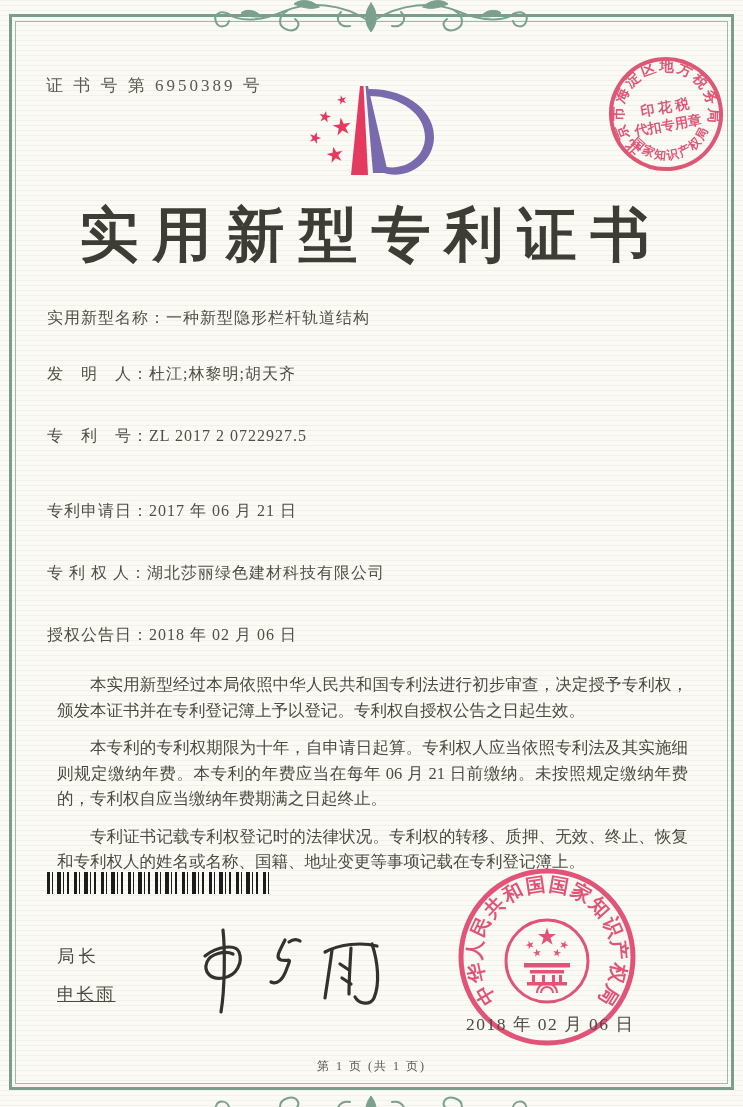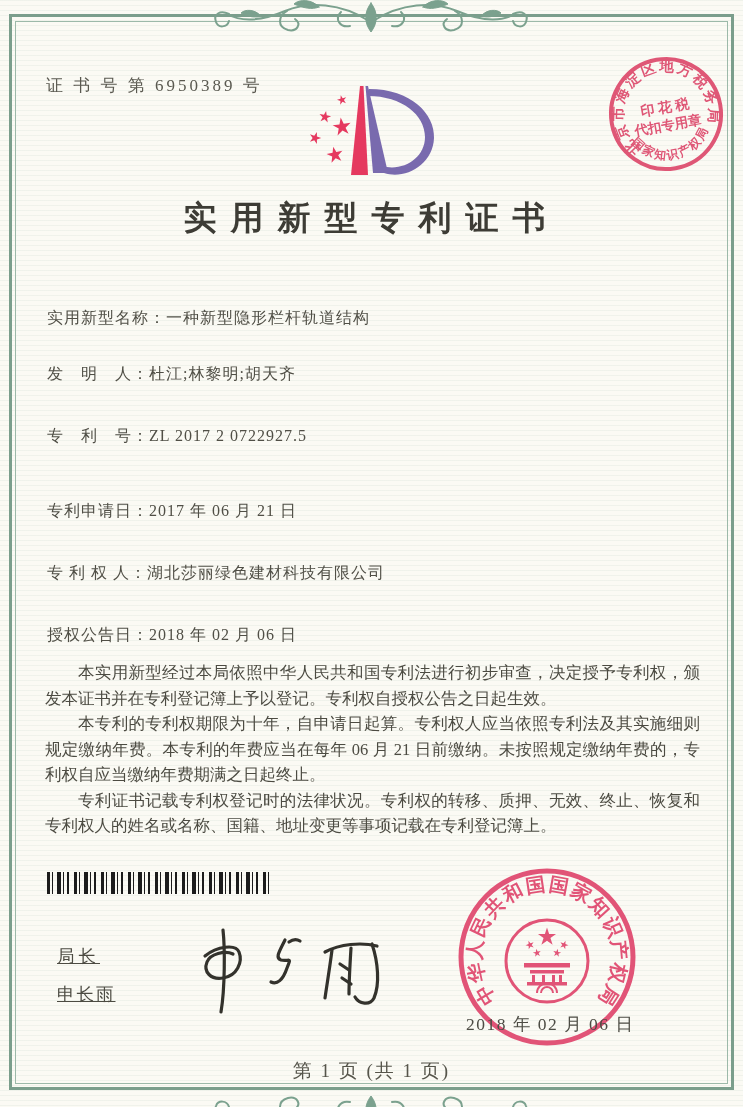--- a/index.html
+++ b/index.html
@@ -13,41 +13,41 @@
   }
   .frame-outer{position:absolute;top:14px;left:9px;right:9px;bottom:17px;border:3px solid #7b9e8c;}
   .frame-inner{position:absolute;top:21px;left:15px;right:15px;bottom:23px;border:1px solid #9cb9a9;}
   .ornament{position:absolute;left:191px;width:360px;height:46px;}
   .ornament.top{top:-3px;}
   .ornament.bottom{top:1085px;transform:rotate(180deg);}
   .cert-number{position:absolute;left:46px;top:74px;font-size:17px;letter-spacing:3px;color:#5a5950;text-align:center;}
   .tax-stamp{position:absolute;left:590px;top:38px;width:152px;height:152px;transform:rotate(-10deg);opacity:.92;}
   .logo{position:absolute;left:285px;top:86px;width:175px;height:105px;}
   .title{position:absolute;left:0;top:196px;width:100%;text-align:center;
-         font-size:33px;letter-spacing:14px;color:#3d3c35;font-weight:600;}
+         font-size:59px;letter-spacing:14px;color:#3d3c35;font-weight:600;}
   .field{position:absolute;left:47px;font-size:16px;color:#504f46;letter-spacing:1px;white-space:nowrap;}
   .f0{top:308px;} .f1{top:364px;} .f2{top:420px;margin-top:6px;} .f3{top:501px;} .f4{top:563px;} .f5{top:625px;}
   .paragraphs{position:absolute;left:45px;top:660px;width:655px;font-size:16.5px;line-height:25.5px;
               color:#4c4b42;text-align:justify;}
-  .paragraphs p{margin:0;text-indent:2em;}
+  .paragraphs p{margin:12px;text-indent:2em;}
   .barcode{position:absolute;left:47px;top:872px;width:224px;height:22px;
     background:repeating-linear-gradient(90deg,
       #1c1c1c 0 3px, rgba(0,0,0,0) 3px 5px,
       #1c1c1c 5px 6px, rgba(0,0,0,0) 6px 10px,
       #1c1c1c 10px 14px, rgba(0,0,0,0) 14px 16px,
       #1c1c1c 16px 17px, rgba(0,0,0,0) 17px 20px,
       #1c1c1c 20px 22px, rgba(0,0,0,0) 22px 27px);
   }
-  .sig-title{position:absolute;left:57px;top:944px;font-size:17.5px;color:#4c4b42;letter-spacing:4px;text-decoration:underline;}
+  .sig-title{position:absolute;left:57px;top:944px;font-size:17.5px;color:#4c4b42;letter-spacing:4px;}
   .sig-name{position:absolute;left:57px;top:982px;font-size:17.5px;color:#4c4b42;letter-spacing:2px;text-decoration:underline;}
   .signature{position:absolute;left:175px;top:918px;width:240px;height:102px;}
   .seal{position:absolute;left:452px;top:862px;width:190px;height:190px;opacity:.93;}
   .seal-date{position:absolute;left:466px;top:1012px;font-size:17.5px;color:#4d4c44;letter-spacing:1.5px;z-index:5;}
   .footer{position:absolute;left:0;top:1058px;width:100%;text-align:center;
-          font-size:19px;letter-spacing:2px;color:#56554b;}
+          font-size:12px;letter-spacing:2px;color:#56554b;}
   svg text{font-family:"Liberation Serif","DejaVu Serif",serif;}
 </style>
 </head>
 <body>
 
 <div id="page">
 
   <div class="frame-outer"></div>
   <div class="frame-inner"></div>
 

